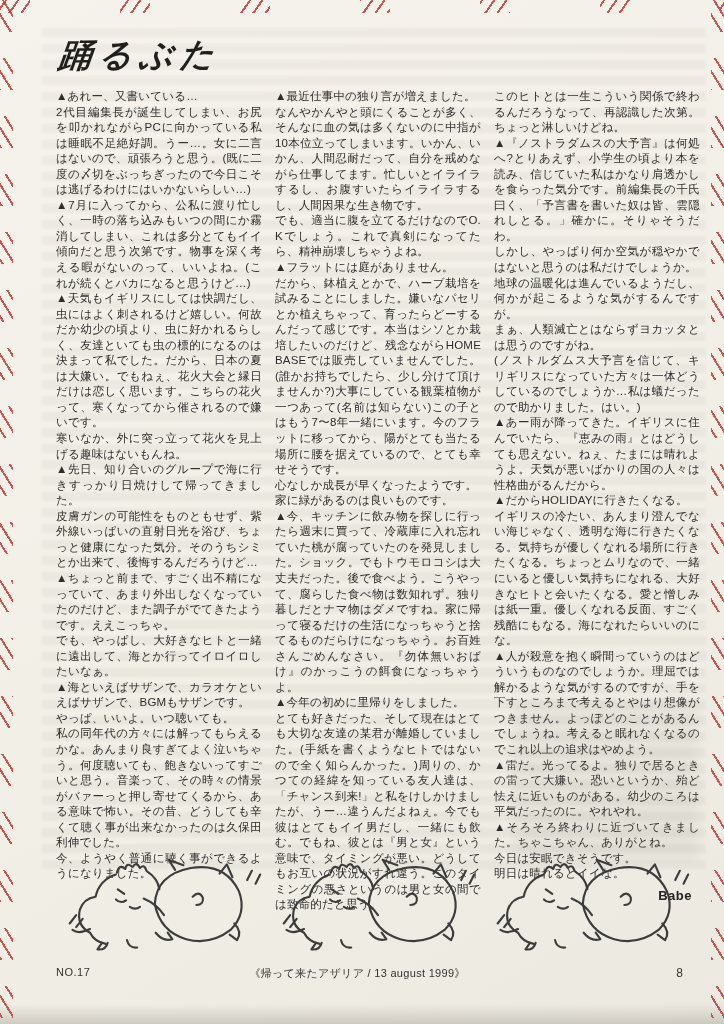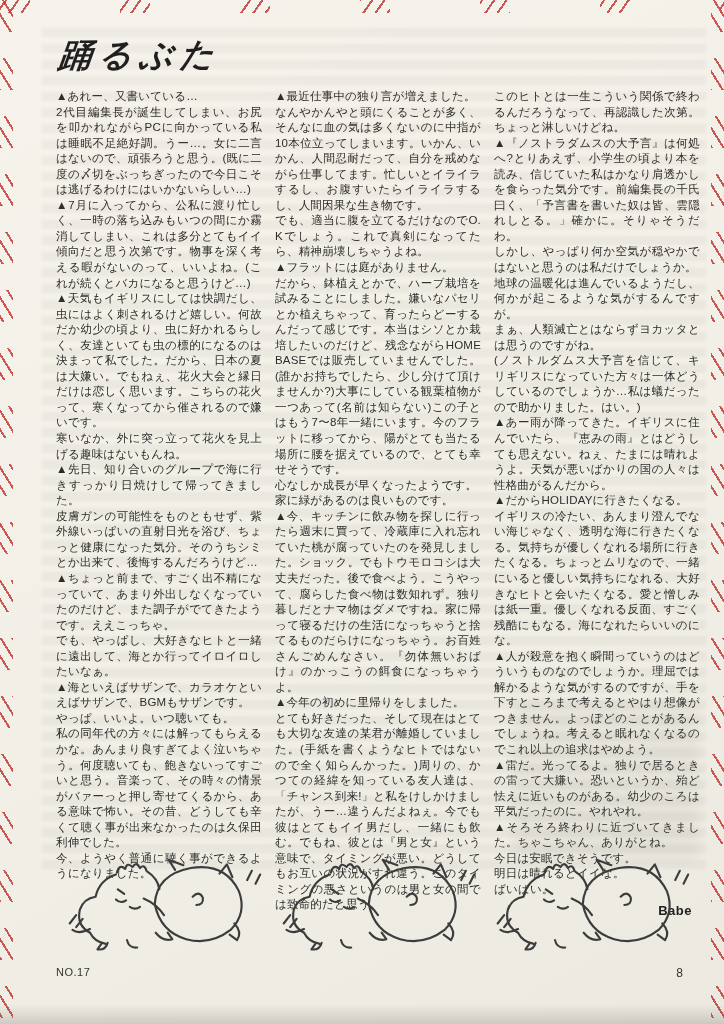--- a/index.html
+++ b/index.html
@@ -142,21 +142,20 @@
           <p>まぁ、人類滅亡とはならずヨカッタとは思うのですがね。</p>
           <p>(ノストルダムス大予言を信じて、キリギリスになっていた方々は一体どうしているのでしょうか…私は蟻だったので助かりました。はい。)</p>
           <p>▲あー雨が降ってきた。イギリスに住んでいたら、『恵みの雨』とはどうしても思えない。ねぇ、たまには晴れようよ。天気が悪いばかりの国の人々は性格曲がるんだから。</p>
           <p>▲だからHOLIDAYに行きたくなる。</p>
           <p>イギリスの冷たい、あんまり澄んでない海じゃなく、透明な海に行きたくなる。気持ちが優しくなれる場所に行きたくなる。ちょっとムリなので、一緒にいると優しい気持ちになれる、大好きなヒトと会いたくなる。愛と憎しみは紙一重。優しくなれる反面、すごく残酷にもなる。海になれたらいいのにな。</p>
           <p>▲人が殺意を抱く瞬間っていうのはどういうものなのでしょうか。理屈では解かるような気がするのですが、手を下すところまで考えるとやはり想像がつきません。よっぽどのことがあるんでしょうね。考えると眠れなくなるのでこれ以上の追求はやめよう。</p>
           <p>▲雷だ。光ってるよ。独りで居るときの雷って大嫌い。恐いというか、殆ど怯えに近いものがある。幼少のころは平気だったのに。やれやれ。</p>
           <p>▲そろそろ終わりに近づいてきました。ちゃこちゃん、ありがとね。</p>
           <p>今日は安眠できそうです。</p>
           <p>明日は晴れるとイイな。</p>
-          <p>ばいばい。</p>
         </div>
       <div class="sig">Babe</div>
     </div>
   </div>
 
   <svg width="0" height="0" style="position:absolute">
     <defs>
       <g id="pig-pair" stroke="#3c3c3c" stroke-width="2.3" fill="none" stroke-linecap="round" stroke-linejoin="round">
 
         <path d="M96 50 Q98 18 135 11 Q172 5 187 36 Q196 60 178 78 Q156 95 130 88 Q102 80 96 50 Z"></path>
@@ -189,16 +188,17 @@
     <svg viewBox="0 0 212 102">
         <use href="#pig-pair"></use>
       </svg>
     <svg viewBox="0 0 212 102">
         <use href="#pig-pair"></use>
       </svg>
   </div>
 
   <div class="footer">
     <span class="issue">NO.17</span>
+    <span class="center">《帰って来たアザリア / 13 august 1999》</span>
     <span class="pageno">8</span>
   </div>
 
 </div>
 
 </body></html>

